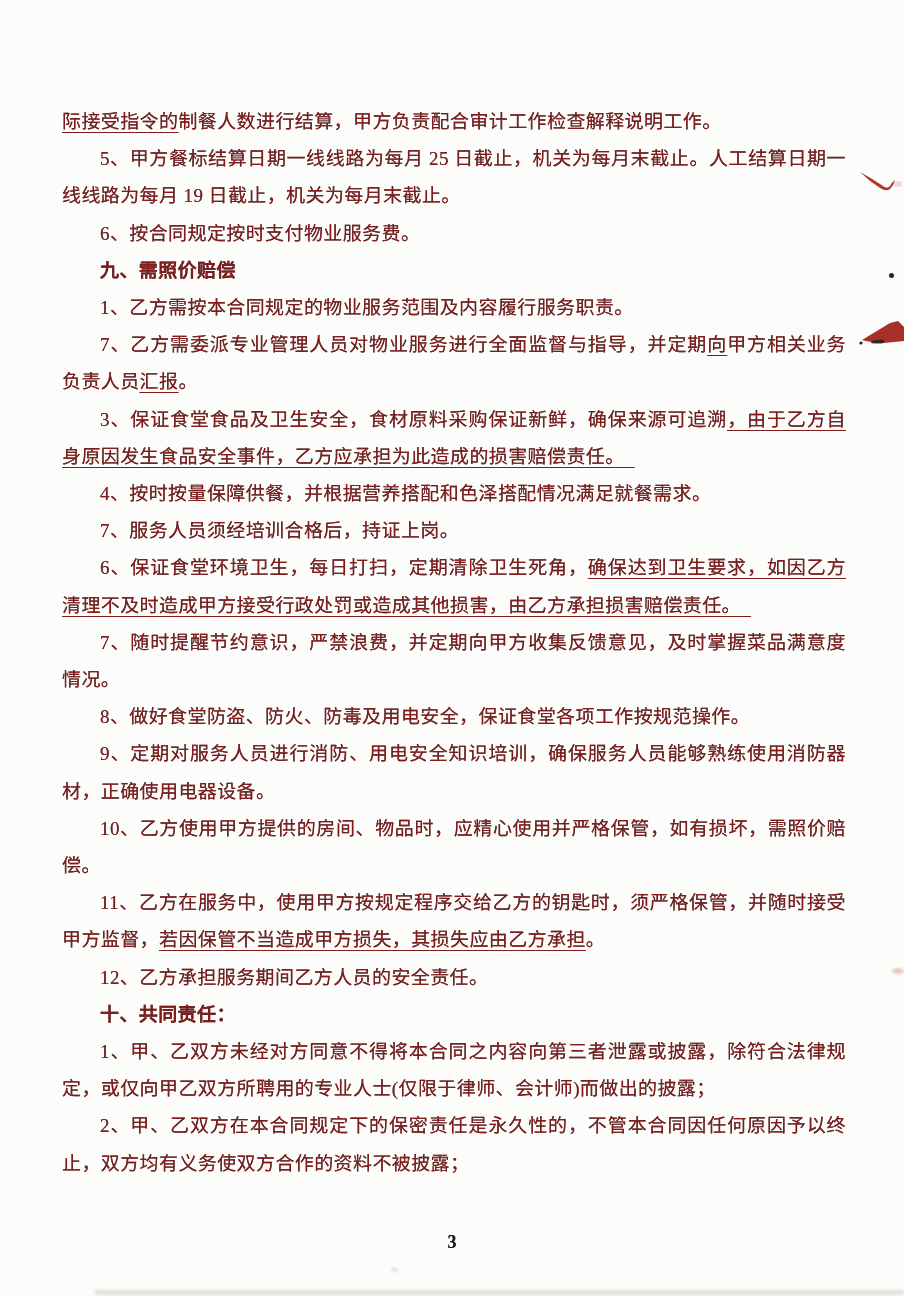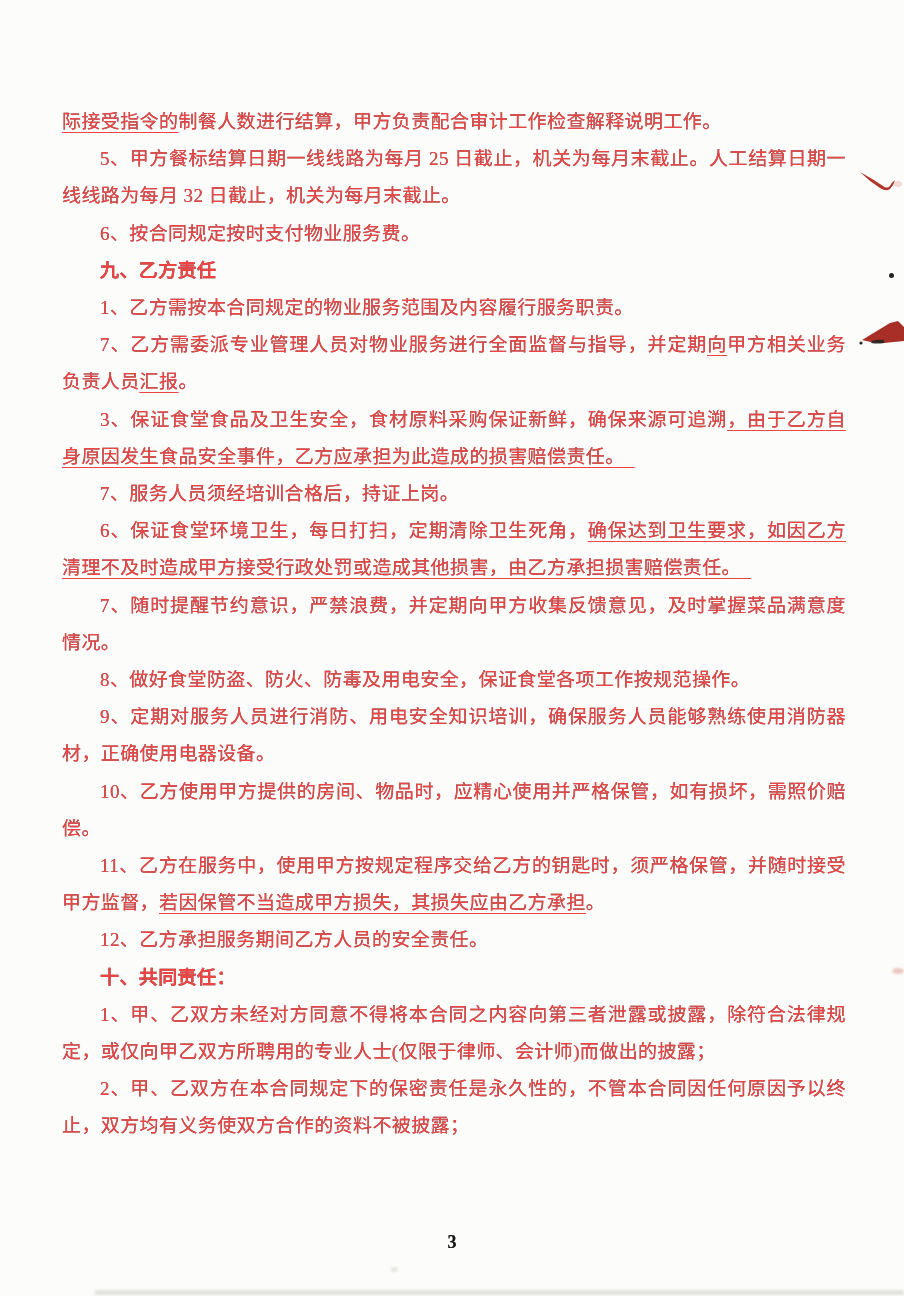--- a/index.html
+++ b/index.html
@@ -13,21 +13,21 @@
     height: 1296px;
     background: #fcfcfa;
     overflow: hidden;
     font-family: "Liberation Serif", "DejaVu Serif", serif;
   }
   .doc-body {
     position: absolute;
     left: 62px;
     right: 58px;
     top: 103px;
-    color: #ef4444;
+    color: #7f1d1d;
     font-size: 19px;
     line-height: 37.2px;
     text-align: justify;
     letter-spacing: 0.4px;
     text-shadow: 0 0 0.6px rgba(25,25,25,0.75);
   }
   .doc-body p {
     margin: 0;
   }
   .para.indent {
@@ -81,26 +81,27 @@
     filter: blur(1.6px);
   }
 </style>
 </head>
 <body>
 
 <div class="page">
 
   <div class="doc-body">
       <p class="para"><span class="u">际接受指令的</span><span>制餐人数进行结算，甲方负责配合审计工作检查解释说明工作。</span></p>
-      <p class="para indent"><span>5、甲方餐标结算日期一线线路为每月 25 日截止，机关为每月末截止。人工结算日期一线线路为每月 32 日截止，机关为每月末截止。</span></p>
+      <p class="para indent"><span>5、甲方餐标结算日期一线线路为每月 25 日截止，机关为每月末截止。人工结算日期一线线路为每月 19 日截止，机关为每月末截止。</span></p>
       <p class="para indent"><span>6、按合同规定按时支付物业服务费。</span></p>
-      <p class="para indent heading"><span>九、乙方责任</span></p>
+      <p class="para indent heading"><span>九、需照价赔偿</span></p>
       <p class="para indent"><span>1、乙方需按本合同规定的物业服务范围及内容履行服务职责。</span></p>
       <p class="para indent"><span>7、乙方需委派专业管理人员对物业服务进行全面监督与指导，并定期</span><span class="u">向</span><span>甲方相关业务负责人员</span><span class="u">汇报</span><span>。</span></p>
       <p class="para indent"><span>3、保证食堂食品及卫生安全，食材原料采购保证新鲜，确保来源可追溯</span><span class="u">，由于乙方自身原因发生食品安全事件，乙方应承担为此造成的损害赔偿责任。</span><span class="u">　</span></p>
+      <p class="para indent"><span>4、按时按量保障供餐，并根据营养搭配和色泽搭配情况满足就餐需求。</span></p>
       <p class="para indent"><span>7、服务人员须经培训合格后，持证上岗。</span></p>
       <p class="para indent"><span>6、保证食堂环境卫生，每日打扫，定期清除卫生死角，</span><span class="u">确保达到卫生要求，如因乙方清理不及时造成甲方接受行政处罚或造成其他损害，由乙方承担损害赔偿责任。</span><span class="u">　</span></p>
       <p class="para indent"><span>7、随时提醒节约意识，严禁浪费，并定期向甲方收集反馈意见，及时掌握菜品满意度情况。</span></p>
       <p class="para indent"><span>8、做好食堂防盗、防火、防毒及用电安全，保证食堂各项工作按规范操作。</span></p>
       <p class="para indent"><span>9、定期对服务人员进行消防、用电安全知识培训，确保服务人员能够熟练使用消防器材，正确使用电器设备。</span></p>
       <p class="para indent"><span>10、乙方使用甲方提供的房间、物品时，应精心使用并严格保管，如有损坏，需照价赔偿。</span></p>
       <p class="para indent"><span>11、乙方在服务中，使用甲方按规定程序交给乙方的钥匙时，须严格保管，并随时接受甲方监督，</span><span class="u">若因保管不当造成甲方损失，其损失应由乙方承担</span><span>。</span></p>
       <p class="para indent"><span>12、乙方承担服务期间乙方人员的安全责任。</span></p>
       <p class="para indent heading"><span>十、共同责任：</span></p>
       <p class="para indent"><span>1、甲、乙双方未经对方同意不得将本合同之内容向第三者泄露或披露，除符合法律规定，或仅向甲乙双方所聘用的专业人士(仅限于律师、会计师)而做出的披露；</span></p>

